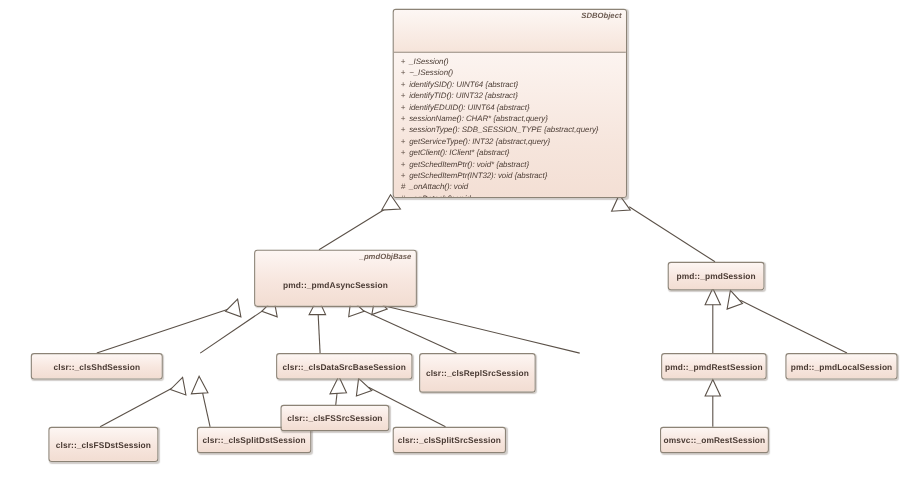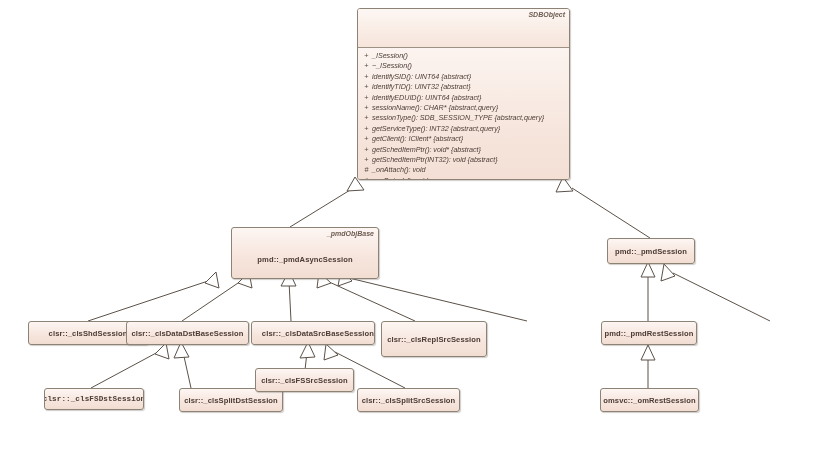--- a/index.html
+++ b/index.html
@@ -248,39 +248,39 @@
   </div>
 
   <div class="uml-box small" style="left:607px; top:238px; width:88px; height:26px;">
     <div class="box-name">pmd::_pmdSession</div>
   </div>
 
   <div class="uml-box small" style="left:28px; top:321px; width:120px; height:24px;">
     <div class="box-name">clsr::_clsShdSession</div>
   </div>
 
-  <div class="uml-box small" style="left:126px; top:321px; width:123px; height:24px;">
-    <div class="box-name">clsr::_clsDataDstBaseSession</div>
-  </div>
-
-  <div class="uml-box small" style="left:251px; top:321px; width:124px; height:24px;justify-content:flex-end;">
+
+  <div class="uml-box small" style="left:251px; top:321px; width:124px; height:24px;">
     <div class="box-name">clsr::_clsDataSrcBaseSession</div>
   </div>
 
   <div class="uml-box small" style="left:381px; top:321px; width:106px; height:36px;">
     <div class="box-name">clsr::_clsReplSrcSession</div>
   </div>
 
 
   <div class="uml-box small" style="left:601px; top:321px; width:96px; height:24px;">
     <div class="box-name">pmd::_pmdRestSession</div>
   </div>
 
-
-  <div class="uml-box small" style="left:44px; top:388px; width:100px; height:22px;font-family:Liberation Mono, monospace;">
+  <div class="uml-box small" style="left:714px; top:321px; width:102px; height:24px;">
+    <div class="box-name">pmd::_pmdLocalSession</div>
+  </div>
+
+  <div class="uml-box small" style="left:44px; top:388px; width:100px; height:32px;">
     <div class="box-name">clsr::_clsFSDstSession</div>
   </div>
 
   <div class="uml-box small" style="left:146px; top:388px; width:104px; height:24px;margin-left:33px;">
     <div class="box-name">clsr::_clsSplitDstSession</div>
   </div>
 
   <div class="uml-box small" style="left:255px; top:368px; width:99px; height:24px;">
     <div class="box-name">clsr::_clsFSSrcSession</div>
   </div>

